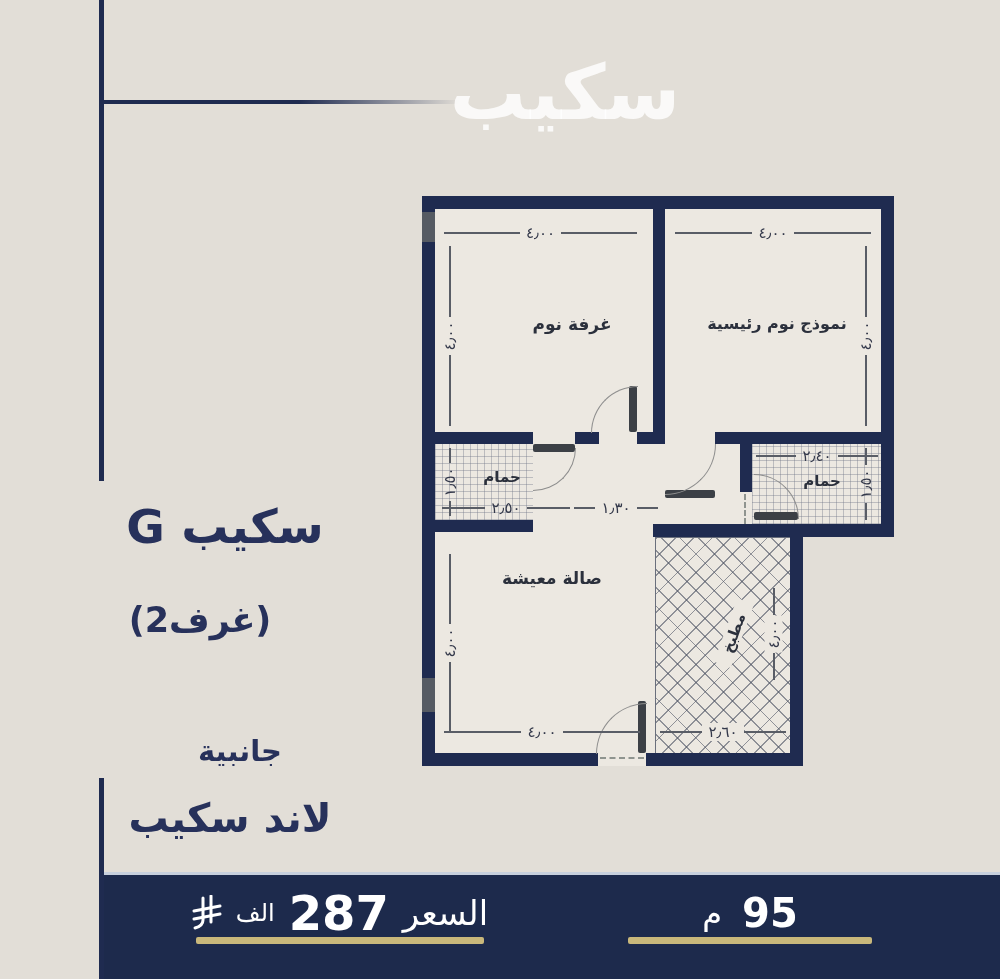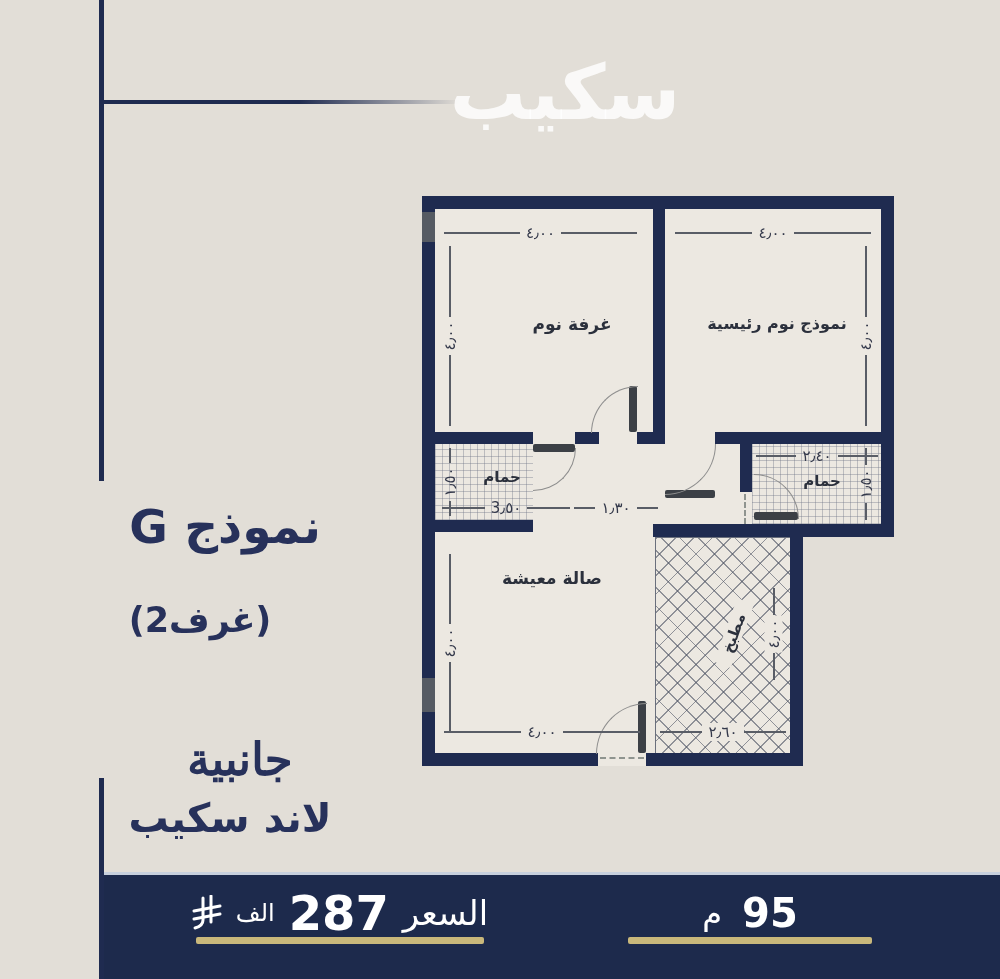--- a/index.html
+++ b/index.html
@@ -48,23 +48,23 @@
 <body>
 
 <div id="canvas">
 
   <div class="vline" style="left:99px;top:0;height:481px;"></div>
   <div class="hfade" style="left:101px;top:100px;width:360px;"></div>
   <div class="vline" style="left:99px;top:778px;height:201px;"></div>
 
   <div class="abs brand" style="left:440px;top:55px;width:250px;">سكيب</div>
 
-  <div class="abs navytxt" dir="rtl" style="left:95px;top:500px;width:260px;font-size:47px;">نموذج G</div>
+  <div class="abs navytxt" dir="rtl" style="left:95px;top:500px;width:260px;font-size:47px;">سكيب G</div>
   <div class="abs navytxt" dir="ltr" style="left:95px;top:600px;width:210px;font-size:35px;">(2غرف)</div>
-  <div class="abs navytxt" dir="rtl" style="left:120px;top:735px;width:240px;font-size:45px;font-family:Liberation Serif, serif;">جانبية</div>
+  <div class="abs navytxt" dir="rtl" style="left:120px;top:735px;width:240px;font-size:29px;">جانبية</div>
   <div class="abs navytxt" dir="rtl" style="left:100px;top:795px;width:260px;font-size:40px;">لاند سكيب</div>
 
   <div id="plan">
 
     <div class="hatch-grid" style="left:13px;top:248px;width:98px;height:76px;"></div>
     <div class="hatch-grid" style="left:330px;top:248px;width:129px;height:80px;"></div>
     <div class="hatch-diag" style="left:233px;top:341px;width:135px;height:216px;"></div>
 
     <div class="wall" style="left:0;top:0;width:472px;height:13px;"></div>
     <div class="wall" style="left:0;top:0;width:13px;height:570px;"></div>
@@ -117,21 +117,21 @@
       <span class="lb">٤٫٠٠</span>
       <span class="ln"></span>
     </div>
     <div class="dim" style="left:253px;top:26px;width:196px;height:22px;">
       <span class="ln"></span>
       <span class="lb">٤٫٠٠</span>
       <span class="ln"></span>
     </div>
     <div class="dim" style="left:20px;top:302px;width:128px;height:20px;">
       <span class="ln"></span>
-      <span class="lb">3٫٥٠</span>
+      <span class="lb">٢٫٥٠</span>
       <span class="ln"></span>
     </div>
     <div class="dim" style="left:152px;top:302px;width:84px;height:20px;">
       <span class="ln"></span>
       <span class="lb">١٫٣٠</span>
       <span class="ln"></span>
     </div>
     <div class="dim" style="left:334px;top:250px;width:122px;height:20px;">
       <span class="ln"></span>
       <span class="lb">٢٫٤٠</span>

